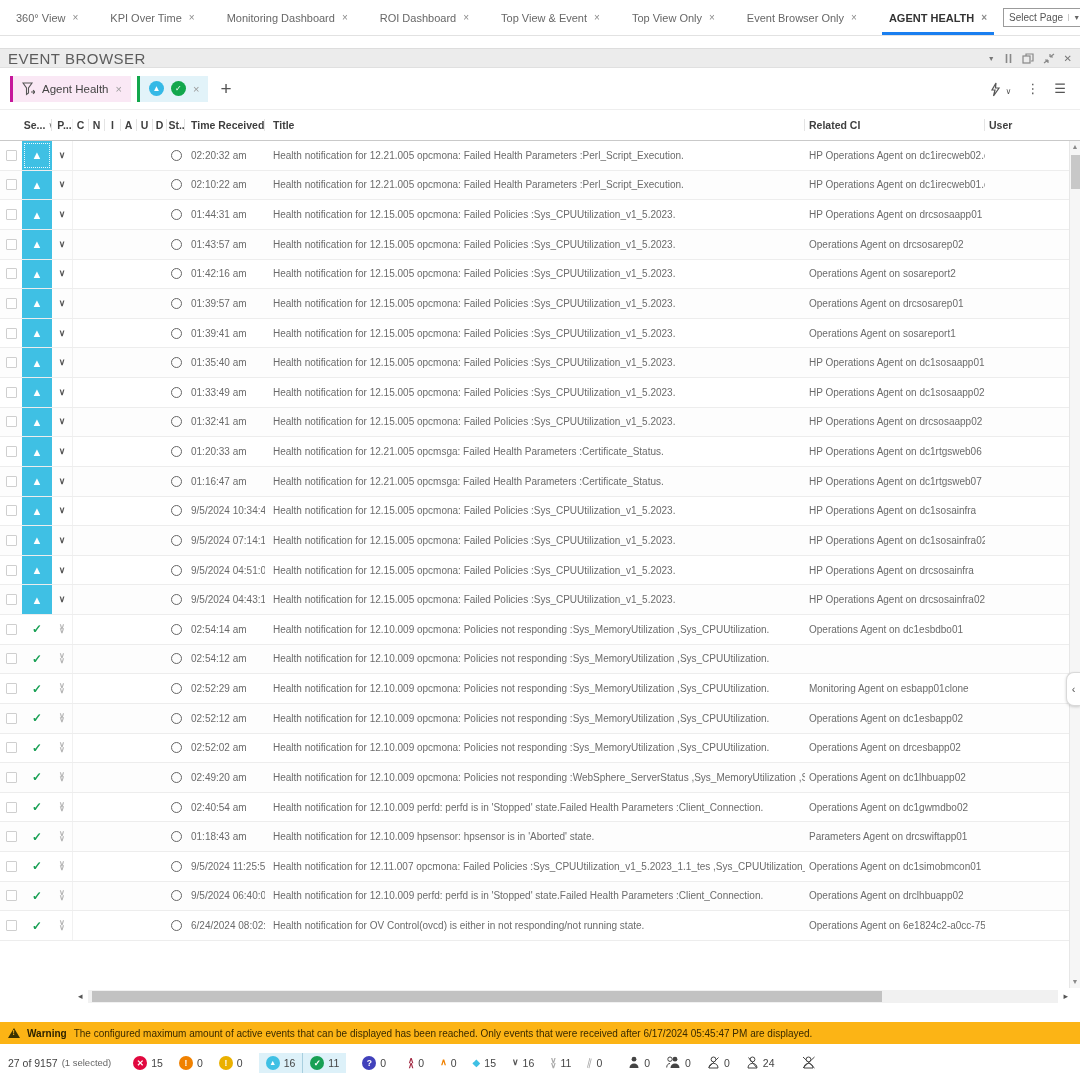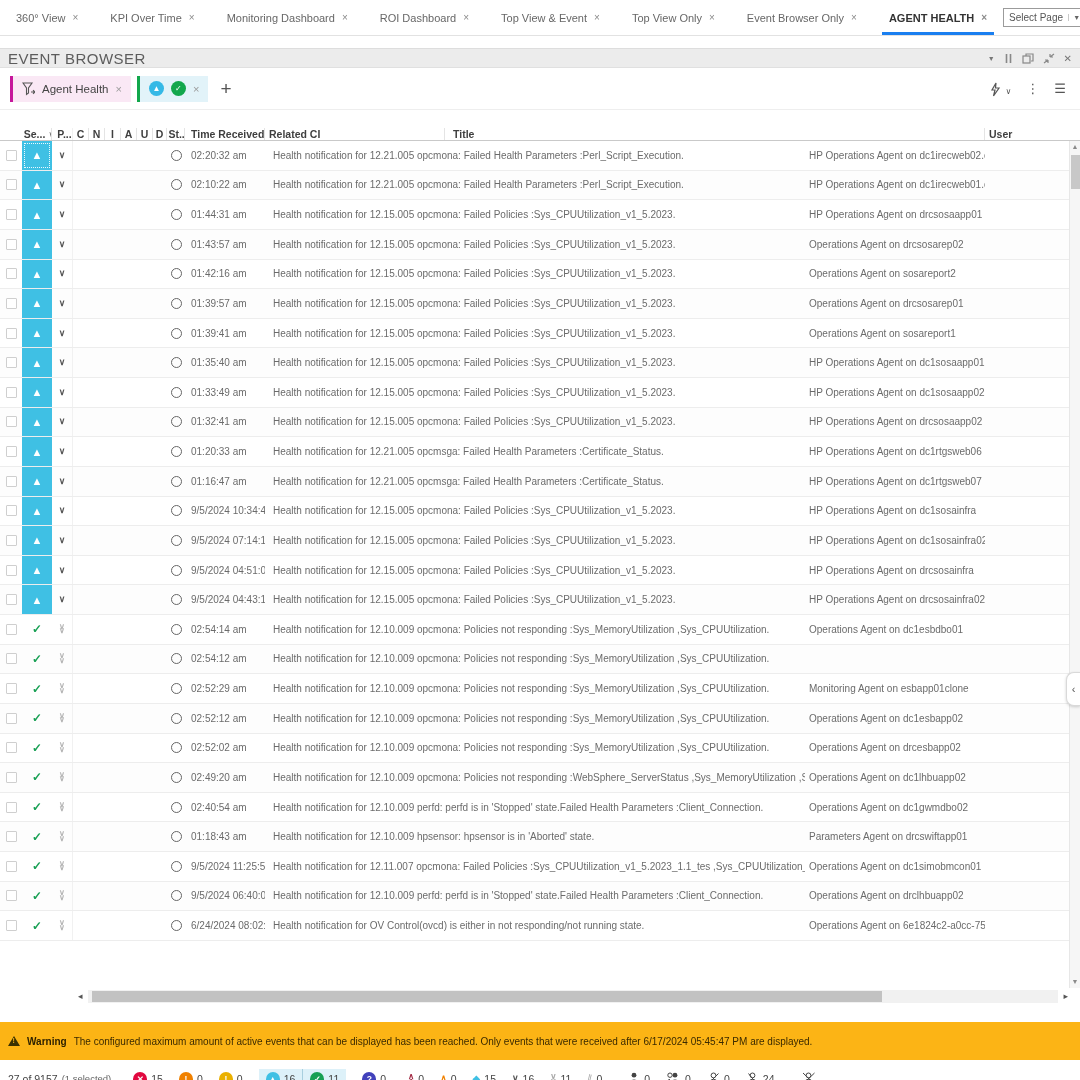--- a/index.html
+++ b/index.html
@@ -33,21 +33,21 @@
   .mini-sev { width:15px; height:15px; border-radius:50%; color:#fff; font-size:8px; display:flex; align-items:center; justify-content:center; }
   .mini-warn { background:#35b9e6; }
   .mini-norm { background:#12a74c; }
   .plus-btn { font-size:19px; color:#555; margin-left:12px; font-weight:300; cursor:pointer; }
   .ftab-right { margin-left:auto; display:flex; align-items:center; gap:15px; padding-right:14px; color:#555; }
   .dots-v { font-size:13px; letter-spacing:0; color:#555; }
   .burger { font-size:13px; color:#555; }
 
   
   .grid-wrap { position:relative; }
-  .thead { height:31px; display:flex; border-bottom:1px solid #c9c9c9; background:#fff; font-size:10.5px; font-weight:bold; color:#3f3f3f; align-items:flex-end; }
+  .thead { height:31px; display:flex; border-bottom:1px solid #c9c9c9; background:#fff; font-size:10.5px; font-weight:bold; color:#3f3f3f; align-items:center; }
   .th { display:flex; align-items:center; padding-left:5px; border-right:1px solid #e4e4e4; overflow:hidden; white-space:nowrap; }
   .th.center { justify-content:center; padding-left:0; }
   .sort-car { font-size:8px; font-weight:normal; margin-left:3px; color:#555; }
   .tbody { height:800px; overflow:hidden; background:#fff; }
   .trow { height:29.63px; display:flex; align-items:center; border-bottom:1px solid #ededed; font-size:10px; color:#6b6b6b; background:#fff; }
   .trow:nth-child(even){ background:#fdfdfd; }
   .td { overflow:hidden; white-space:nowrap; align-self:stretch; display:flex; align-items:center; }
   .c-cb{width:22px;justify-content:center;} .c-sev{width:30px;justify-content:center;}
   .c-pri{width:21px;justify-content:center;border-right:1px solid #f1f1f1;}
   .c-c,.c-n,.c-i,.c-a,.c-u{width:16px;} .c-d{width:14px;} .c-st{width:18px;justify-content:center;}
@@ -69,21 +69,21 @@
   .hscroll-row { height:16px; display:flex; align-items:center; background:#fff; padding-left:78px; padding-right:12px; }
   .harr { font-size:9px; color:#555; width:10px; }
   .htrack { flex:1; height:13px; background:#f1f1f1; position:relative; }
   .hthumb { position:absolute; left:4px; top:1px; height:11px; width:790px; background:#c2c2c2; }
   .gap2 { height:18px; background:#fff; position:relative; }
 
   
   .collapse-handle { position:absolute; right:0; top:562px; width:14px; height:34px; background:#fff; border:1px solid #d9d9d9; border-right:none; border-radius:8px 0 0 8px; box-shadow:0 1px 3px rgba(0,0,0,.18); display:flex; align-items:center; justify-content:center; font-size:11px; color:#555; cursor:pointer; z-index:5; }
 
   
-  .warnbar { height:38px; background:#fcb415; display:flex; align-items:center; padding-left:8px; font-size:10px; color:#3a2a00; gap:7px; }
+  .warnbar { height:22px; background:#fcb415; display:flex; align-items:center; padding-left:8px; font-size:10px; color:#3a2a00; gap:7px; }
   .warnbar b { color:#2e2200; }
   .warn-tri { width:0; height:0; border-left:6px solid transparent; border-right:6px solid transparent; border-bottom:10px solid #3a3000; position:relative; }
   .warn-tri::after { content:"!"; position:absolute; left:-1.5px; top:1px; color:#fcb415; font-size:7px; font-weight:bold; }
 
   
   .statusbar { height:37px; display:flex; align-items:center; font-size:10.5px; color:#444; padding-left:8px; gap:0; background:#fff; }
   .sum { margin-right:4px;text-align:right; }
   .sel-sum { color:#666; font-size:9.5px; margin-right:22px; }
   .cnt { display:flex; align-items:center; gap:4px; margin-right:16px; }
   .sev-circ { width:14px; height:14px; border-radius:50%; color:#fff; font-size:8.5px; font-weight:bold; display:flex; align-items:center; justify-content:center; }
@@ -227,25 +227,25 @@
       </div>
     <div class="th c-d center">
         <span>D</span>
       </div>
     <div class="th c-st">
         <span>St...</span>
       </div>
     <div class="th c-time">
         <span>Time Received</span>
       </div>
+    <div class="th c-title">
+        <span>Title</span>
+      </div>
     <div class="th c-ci">
         <span>Related CI</span>
-      </div>
-    <div class="th c-title">
-        <span>Title</span>
       </div>
     <div class="th c-user" style="border-right:none;">
         <span>User</span>
       </div>
   </div>
   <div class="tbody" id="tbody">
       <div class="trow">
         <div class="td c-cb">
           <span class="cb"></span>
         </div>

